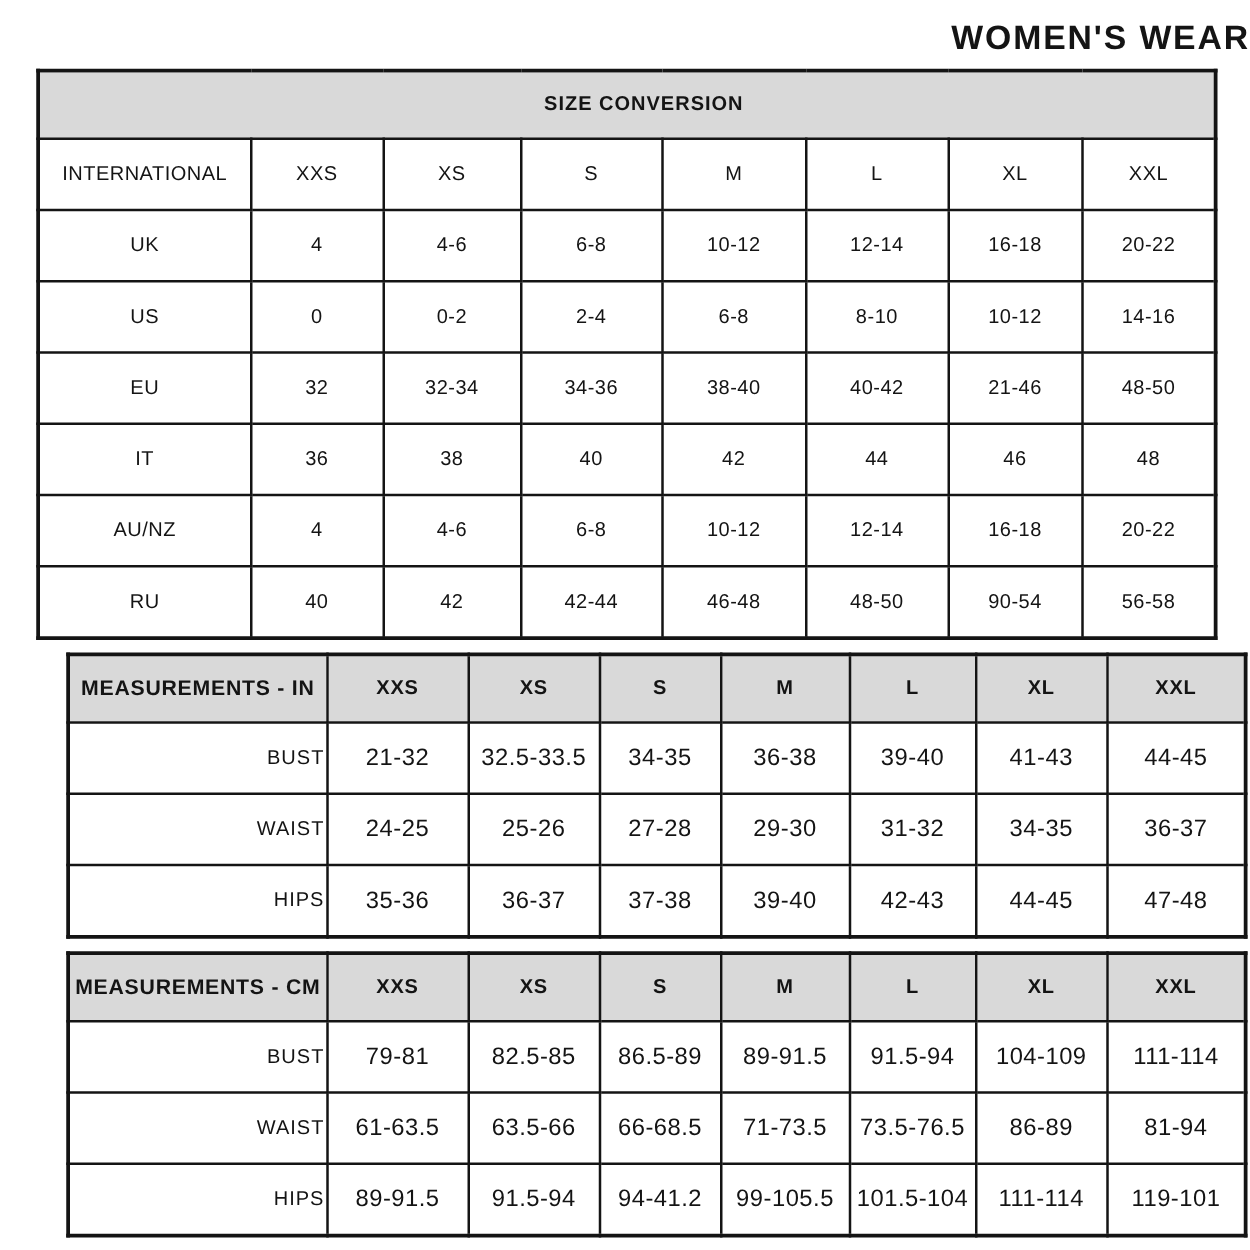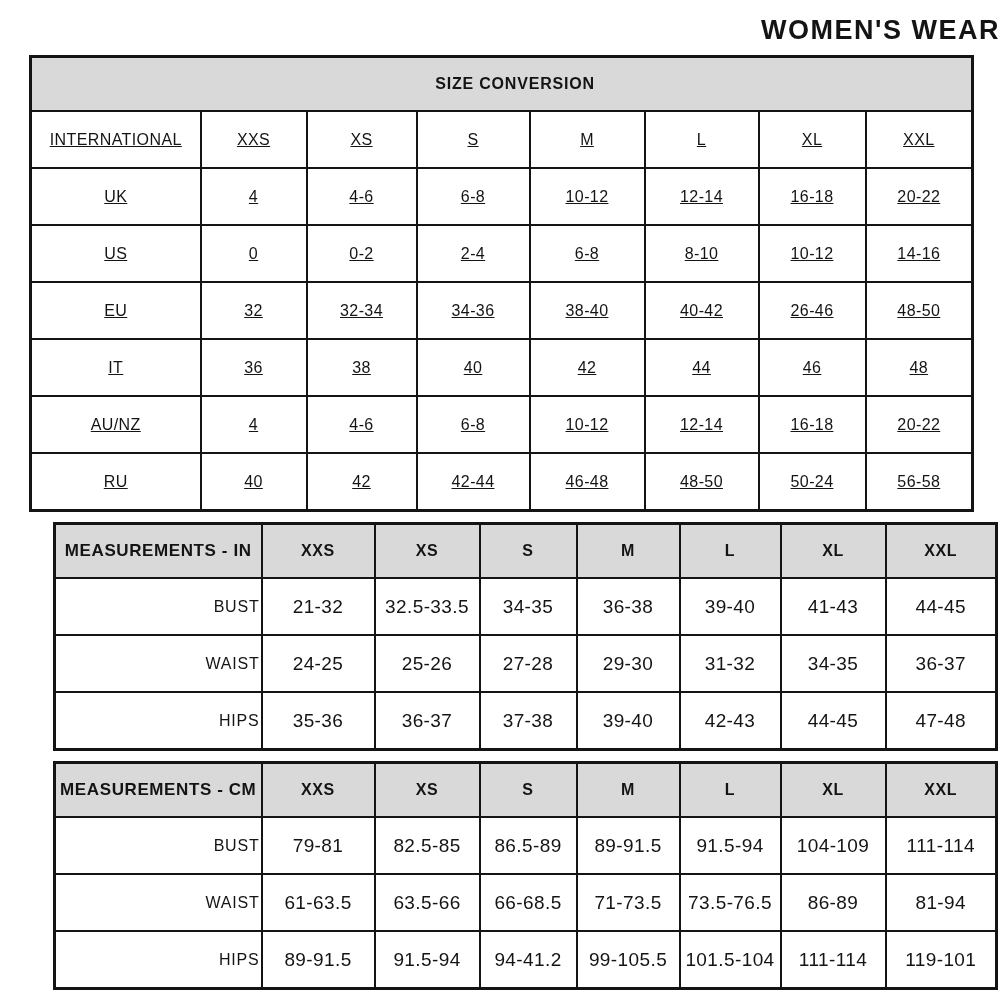--- a/index.html
+++ b/index.html
@@ -45,21 +45,21 @@
   }
   
   .t1 .hdr-cell {
     background: #d9d9d9;
     font-weight: 700;
     font-size: 16px;
     letter-spacing: 0.8px;
     height: 50px;
     padding-left: 28px;
   }
-  .t1 .data-row td { height: 53px; font-size: 16px; text-decoration: underline; }
+  .t1 .data-row td { height: 53px; font-size: 16px; }
   .t1 .label-cell { font-size: 16px; }
   
   .tm { margin-top: 10px; margin-left: 24px; }
   .tm .hdr-row td {
     background: #d9d9d9;
     font-weight: 700;
     font-size: 16px;
     letter-spacing: 0.6px;
     height: 50px;
   }
@@ -121,21 +121,21 @@
         <td>10-12</td>
         <td>14-16</td>
       </tr>
       <tr class="data-row">
         <td class="label-cell">EU</td>
         <td>32</td>
         <td>32-34</td>
         <td>34-36</td>
         <td>38-40</td>
         <td>40-42</td>
-        <td>26-46</td>
+        <td>21-46</td>
         <td>48-50</td>
       </tr>
       <tr class="data-row">
         <td class="label-cell">IT</td>
         <td>36</td>
         <td>38</td>
         <td>40</td>
         <td>42</td>
         <td>44</td>
         <td>46</td>
@@ -151,21 +151,21 @@
         <td>16-18</td>
         <td>20-22</td>
       </tr>
       <tr class="data-row">
         <td class="label-cell">RU</td>
         <td>40</td>
         <td>42</td>
         <td>42-44</td>
         <td>46-48</td>
         <td>48-50</td>
-        <td>50-24</td>
+        <td>90-54</td>
         <td>56-58</td>
       </tr>
     </tbody>
       </table>
 
     <table class="tm">
       <colgroup>
         <col style="width:207px">
         <col style="width:113px">
           <col style="width:105px">

